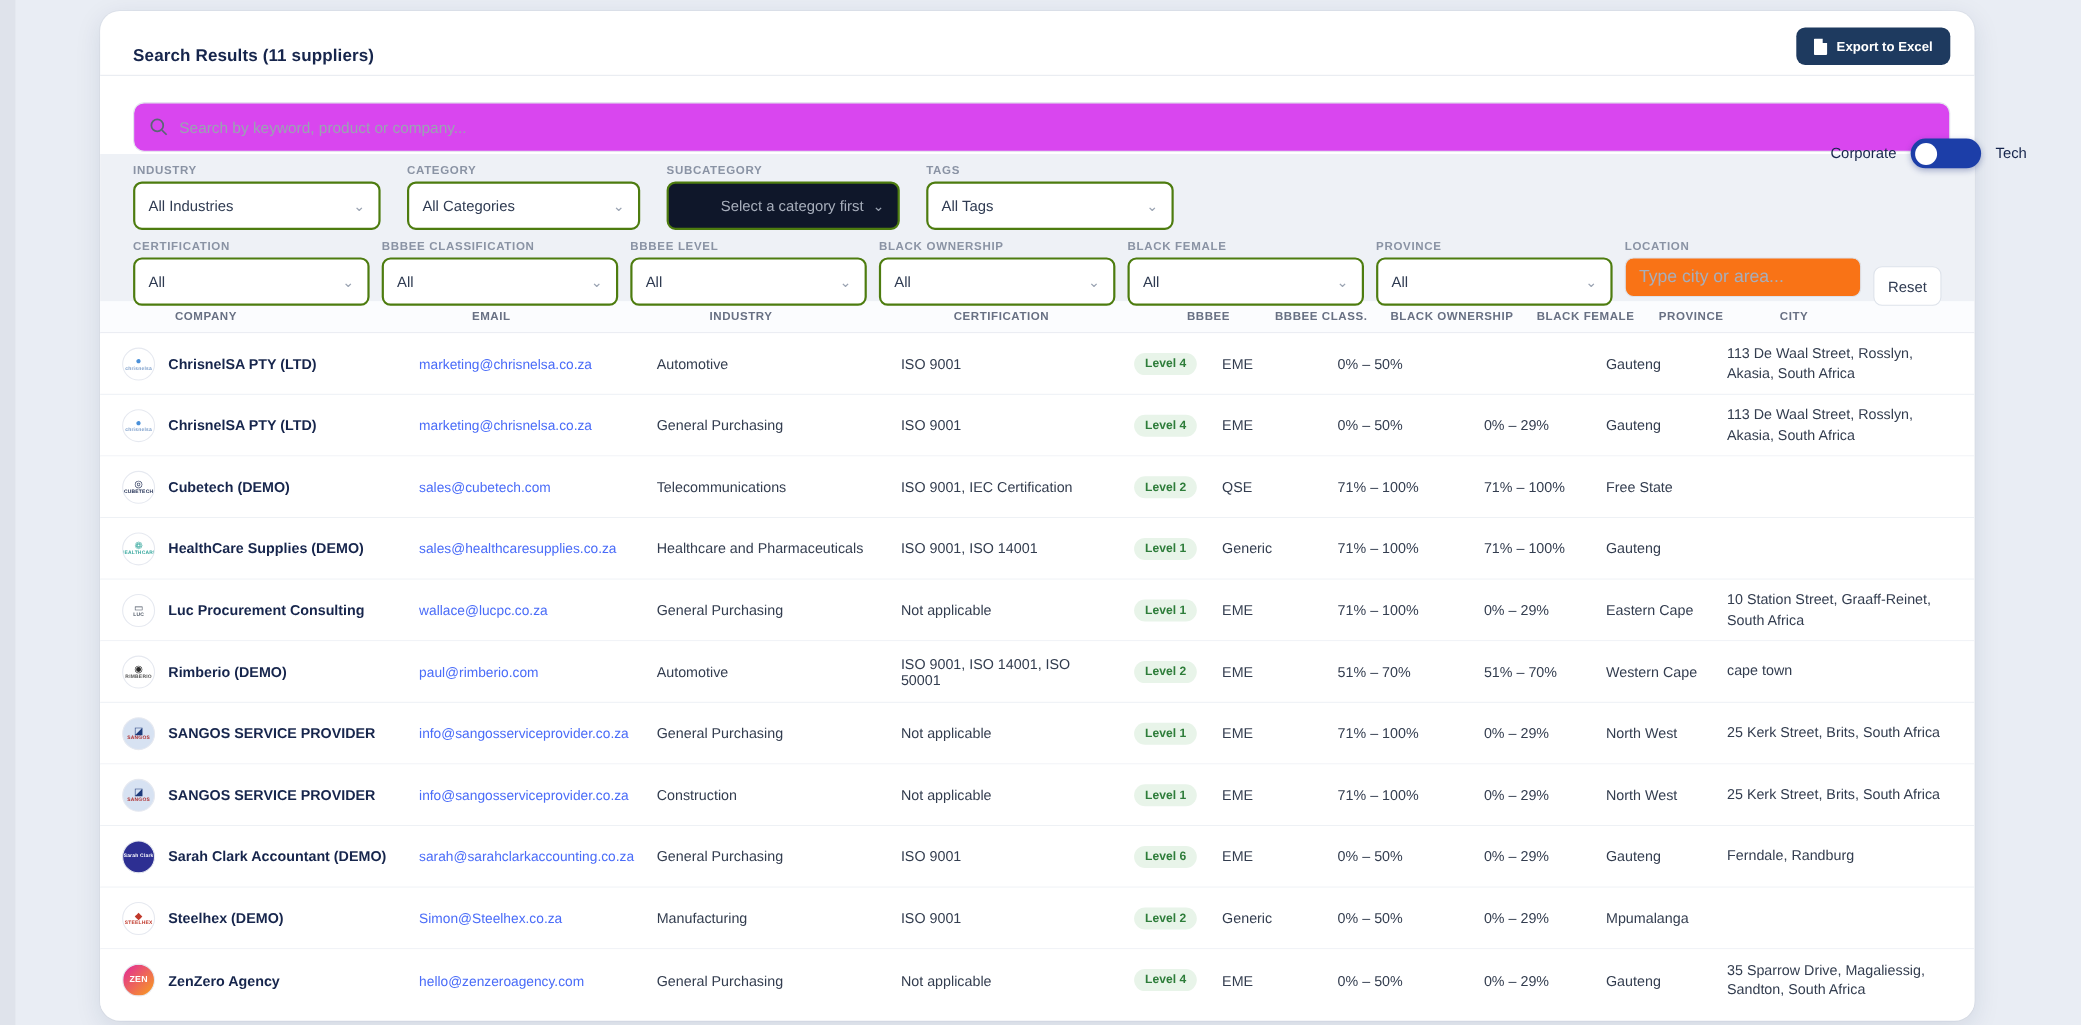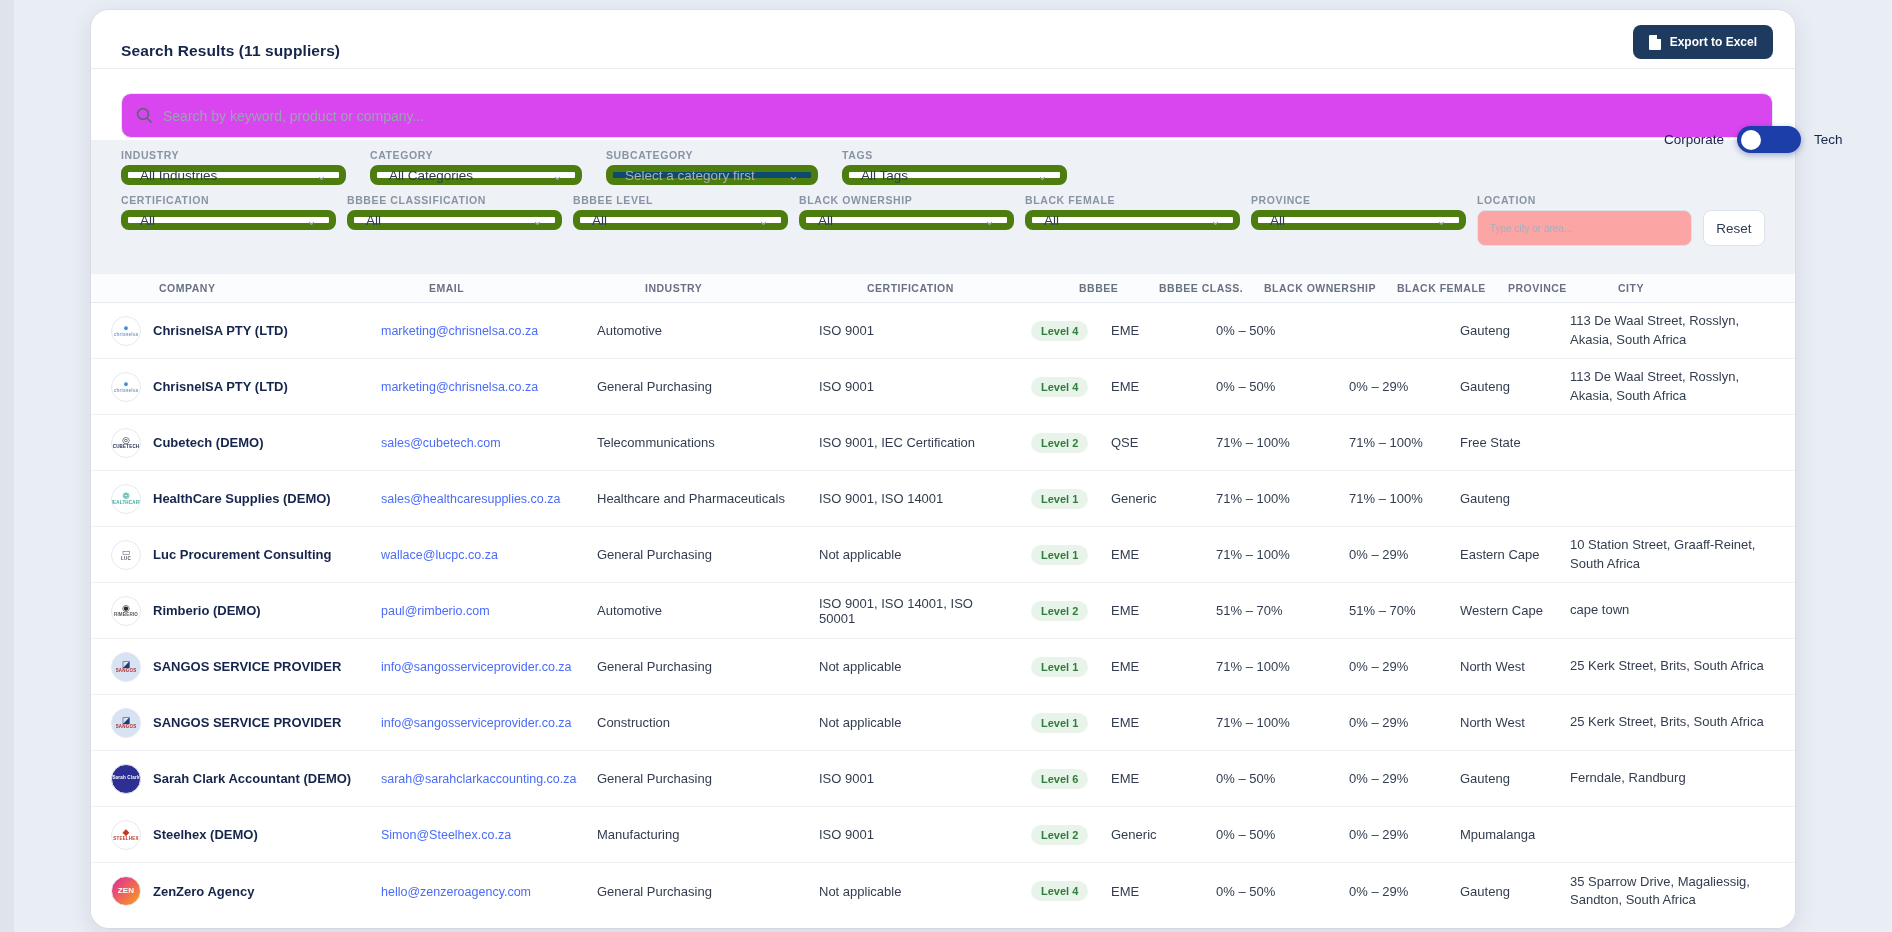--- a/index.html
+++ b/index.html
@@ -41,30 +41,30 @@
   .search-bar input::placeholder { color:#9aa3b2; }
   
   .filter-panel { background:#eef1f6; padding:9px 30px 8px 30px; height:134px; }
   .f-label {
     font-size:10.5px; font-weight:700; color:#8a93a4; letter-spacing:.6px;
     text-transform:uppercase; margin-bottom:4px;
   }
   .f-row1 { display:flex; gap:24px; margin-bottom:9px; }
   .f-row2 { display:flex; gap:11px; }
   .select {
-    height:20px; background:#fff; border:7px solid #4d7c0f; border-radius:8px;
+    height:44px; background:#fff; border:2px solid #4d7c0f; border-radius:8px;
     display:flex; align-items:center; justify-content:space-between;
     padding:0 12px; font-size:13.5px; color:#2f3b52; cursor:pointer;
   }
   .select .chev { color:#9aa3b2; font-size:13px; margin-left:8px; line-height:1; }
-  .select.disabled { background:#0c4a6e; color:#a7aebb; cursor:default; }
+  .select.disabled { background:#0f172a; color:#a7aebb; cursor:default;justify-content:flex-end; }
   .w225 { width:225px; } .w212 { width:212px; } .w215 { width:215px; }
   .loc-input {
-    height:36px; width:215px; background:#fca5a5; border:1px solid #dde2ea; border-radius:8px;
-    padding:0 12px; font-size:10px; font-family:inherit; color:#2f3b52; outline:none;
+    height:36px; width:215px; background:#f97316; border:1px solid #dde2ea; border-radius:8px;
+    padding:0 12px; font-size:16px; font-family:inherit; color:#2f3b52; outline:none;
   }
   .loc-input::placeholder { color:#a7aebb; }
   .reset-btn {
     height:36px; width:70px; background:#fff; border:1px solid #dde2ea; border-radius:8px;
     font-size:13.5px; font-family:inherit; color:#2f3b52; cursor:pointer; align-self:flex-end;
   }
   .f-item { display:flex; flex-direction:column; }
   
   .mode-toggle {
     position:absolute; top:126px; left:1664px; z-index:5;

